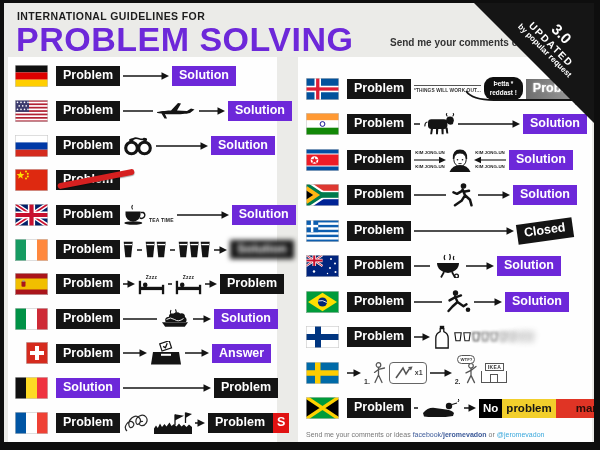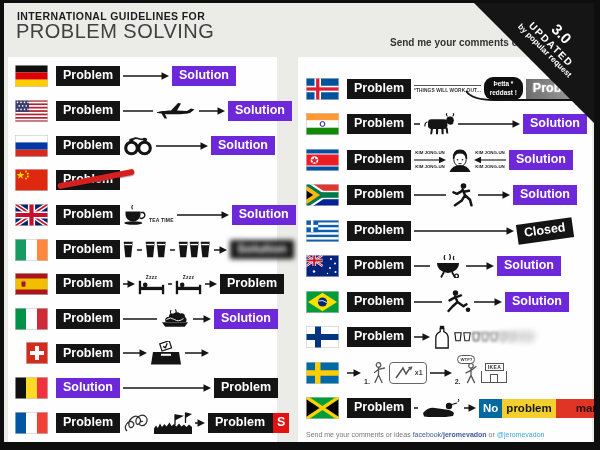--- a/index.html
+++ b/index.html
@@ -1,21 +1,21 @@
 <!DOCTYPE html>
 <html><head>
 <meta charset="utf-8">
 <style>
   html,body{margin:0;padding:0}
   body{width:600px;height:450px;overflow:hidden;font-family:"Liberation Sans","DejaVu Sans",sans-serif}
   .frame{box-sizing:border-box;width:600px;height:450px;background:#0e0e0e;padding:3px 6px 8px 4px}
   .page{position:relative;width:590px;height:439px;background:#ebebe8;overflow:hidden}
   .header{position:relative;height:42px}
   .kicker{position:absolute;left:13px;top:7px;font-size:10.5px;font-weight:700;letter-spacing:.4px;color:#1c1c1c}
-  .title{position:absolute;left:12px;top:17px;font-size:20px;font-weight:400;letter-spacing:.5px;color:#404040}
+  .title{position:absolute;left:12px;top:17px;font-size:34px;font-weight:700;letter-spacing:.5px;color:#6d28d9}
   .contact{position:absolute;left:386px;top:32px;font-size:10px;line-height:1.5;color:#333}
   .c1{font-weight:700}
   .c2 a{text-decoration:none;cursor:pointer}
   .fbp{color:#3b5998}.fbu{color:#3b5998;font-weight:700}.orw{color:#555}.twl{color:#3aa8dc}
   .badge-tri{position:absolute;top:0;right:0;width:0;height:0;border-top:120px solid #151515;border-left:120px solid transparent;z-index:4}
   .badge-text{position:absolute;top:20px;right:-70px;width:220px;transform:rotate(45deg);text-align:center;color:#fff;z-index:5;line-height:1.12}
   .b1{font-size:15px;font-weight:900}
   .b2{font-size:10px;font-weight:800;letter-spacing:1.5px}
   .b3{font-size:8px;font-weight:600}
   .cols{position:absolute;top:54px;left:0;right:0;bottom:0;display:flex;gap:21px;padding-left:4px}
@@ -29,21 +29,21 @@
   .bx span{padding:3px 7px}
   .bx.black{background:#141414;color:#fff}
   .bx.green{background:#6d28d9;color:#fff}
   .bx.blur{background:#141414;color:#fff;filter:blur(2.4px)}
   .bx.gray{background:linear-gradient(90deg,#6e6e6e,#a9a9a9);color:#fff;text-shadow:0 0 2px #ddd}
   .bx.closed{background:#141414;color:#fff;transform:rotate(-8deg)}
   .bx.strike{background:#141414;color:#fff}
   .bx.problems{background:#141414;color:#fff}
   .bx.problems .s2{background:#e01212;margin-left:1px;padding:3px 4px}
   .bx.jamaica{font-size:11.5px}
-  .bx.jamaica .j0{background:#0369a1;color:#fff;padding:3px 4px}
+  .bx.jamaica .j0{background:#000000;color:#fff;padding:3px 4px}
   .bx.jamaica .j1{background:#f2cf2c;color:#161616;padding:3px 4px}
   .bx.jamaica .j2{background:#e03425;color:#2b0d08;padding:3px 20px}
   .strikebar{position:absolute;left:42px;top:13px;width:78px;height:6px;background:#d62020;border-radius:3px;transform:rotate(-11deg);box-shadow:0 1px 1px rgba(0,0,0,.35);z-index:3}
   .cap{font-size:5px;font-weight:700;color:#222;letter-spacing:.2px}
   .icwrap{display:flex;align-items:flex-end;flex:none}
   .icwrap .cap{margin:0 0 2px 2px}
   .icol{display:flex;flex-direction:column;align-items:center;flex:none}
   .ovl{font-size:4.8px;font-weight:700;color:#333;border-top:1.2px solid #555;padding-top:1.5px;letter-spacing:.1px;flex:none}
   .bub{position:relative;background:#0f0f0f;color:#fff;font-size:6.4px;font-weight:700;padding:3px 6px;border-radius:9px;text-align:center;line-height:1.3;flex:none}
   .bub:after{content:"";position:absolute;left:7px;bottom:-5px;border:4px solid transparent;border-top:5px solid #0f0f0f}
@@ -425,20 +425,23 @@
                   <rect x="11" y="12.8" width="10" height="2" fill="#fff"></rect>
                 </svg>
               </span>
             </div>
             <span>
               <svg width="24" height="10" viewBox="0 0 24 10">
                 <line x1="0" y1="5" x2="17" y2="5" stroke="#141414" stroke-width="1.5"></line>
                 <polygon points="16.5,1.2 24,5 16.5,8.8" fill="#141414"></polygon>
               </svg>
             </span>
+            <div class="bx green">
+              <span>Answer</span>
+            </div>
           </div>
           <div class="row">
             <span class="flagslot">
               <svg class="flag" width="33" height="22" viewBox="0 0 33 22">
                 <rect width="11" height="22" fill="#101010"></rect>
                 <rect x="11" width="11" height="22" fill="#fdda24"></rect>
                 <rect x="22" width="11" height="22" fill="#ef3340"></rect>
                 <rect x="0.3" y="0.3" width="32.4" height="21.4" fill="none" stroke="#c9c9c9" stroke-width="0.6"></rect>
               </svg>
             </span>

